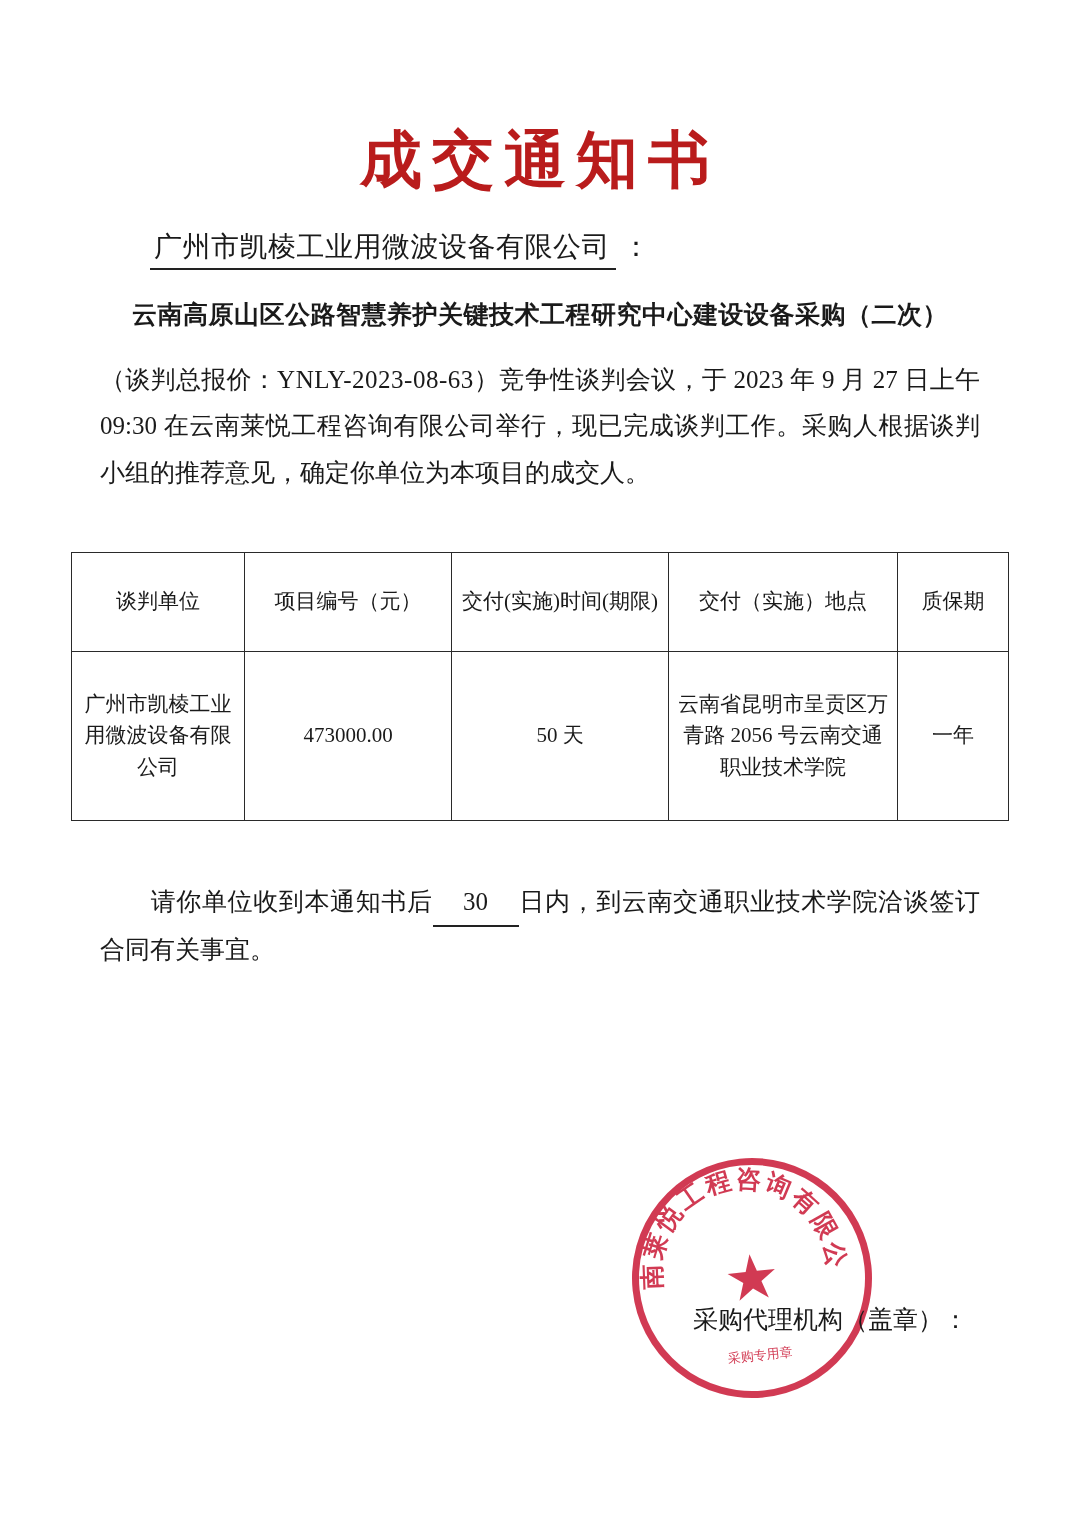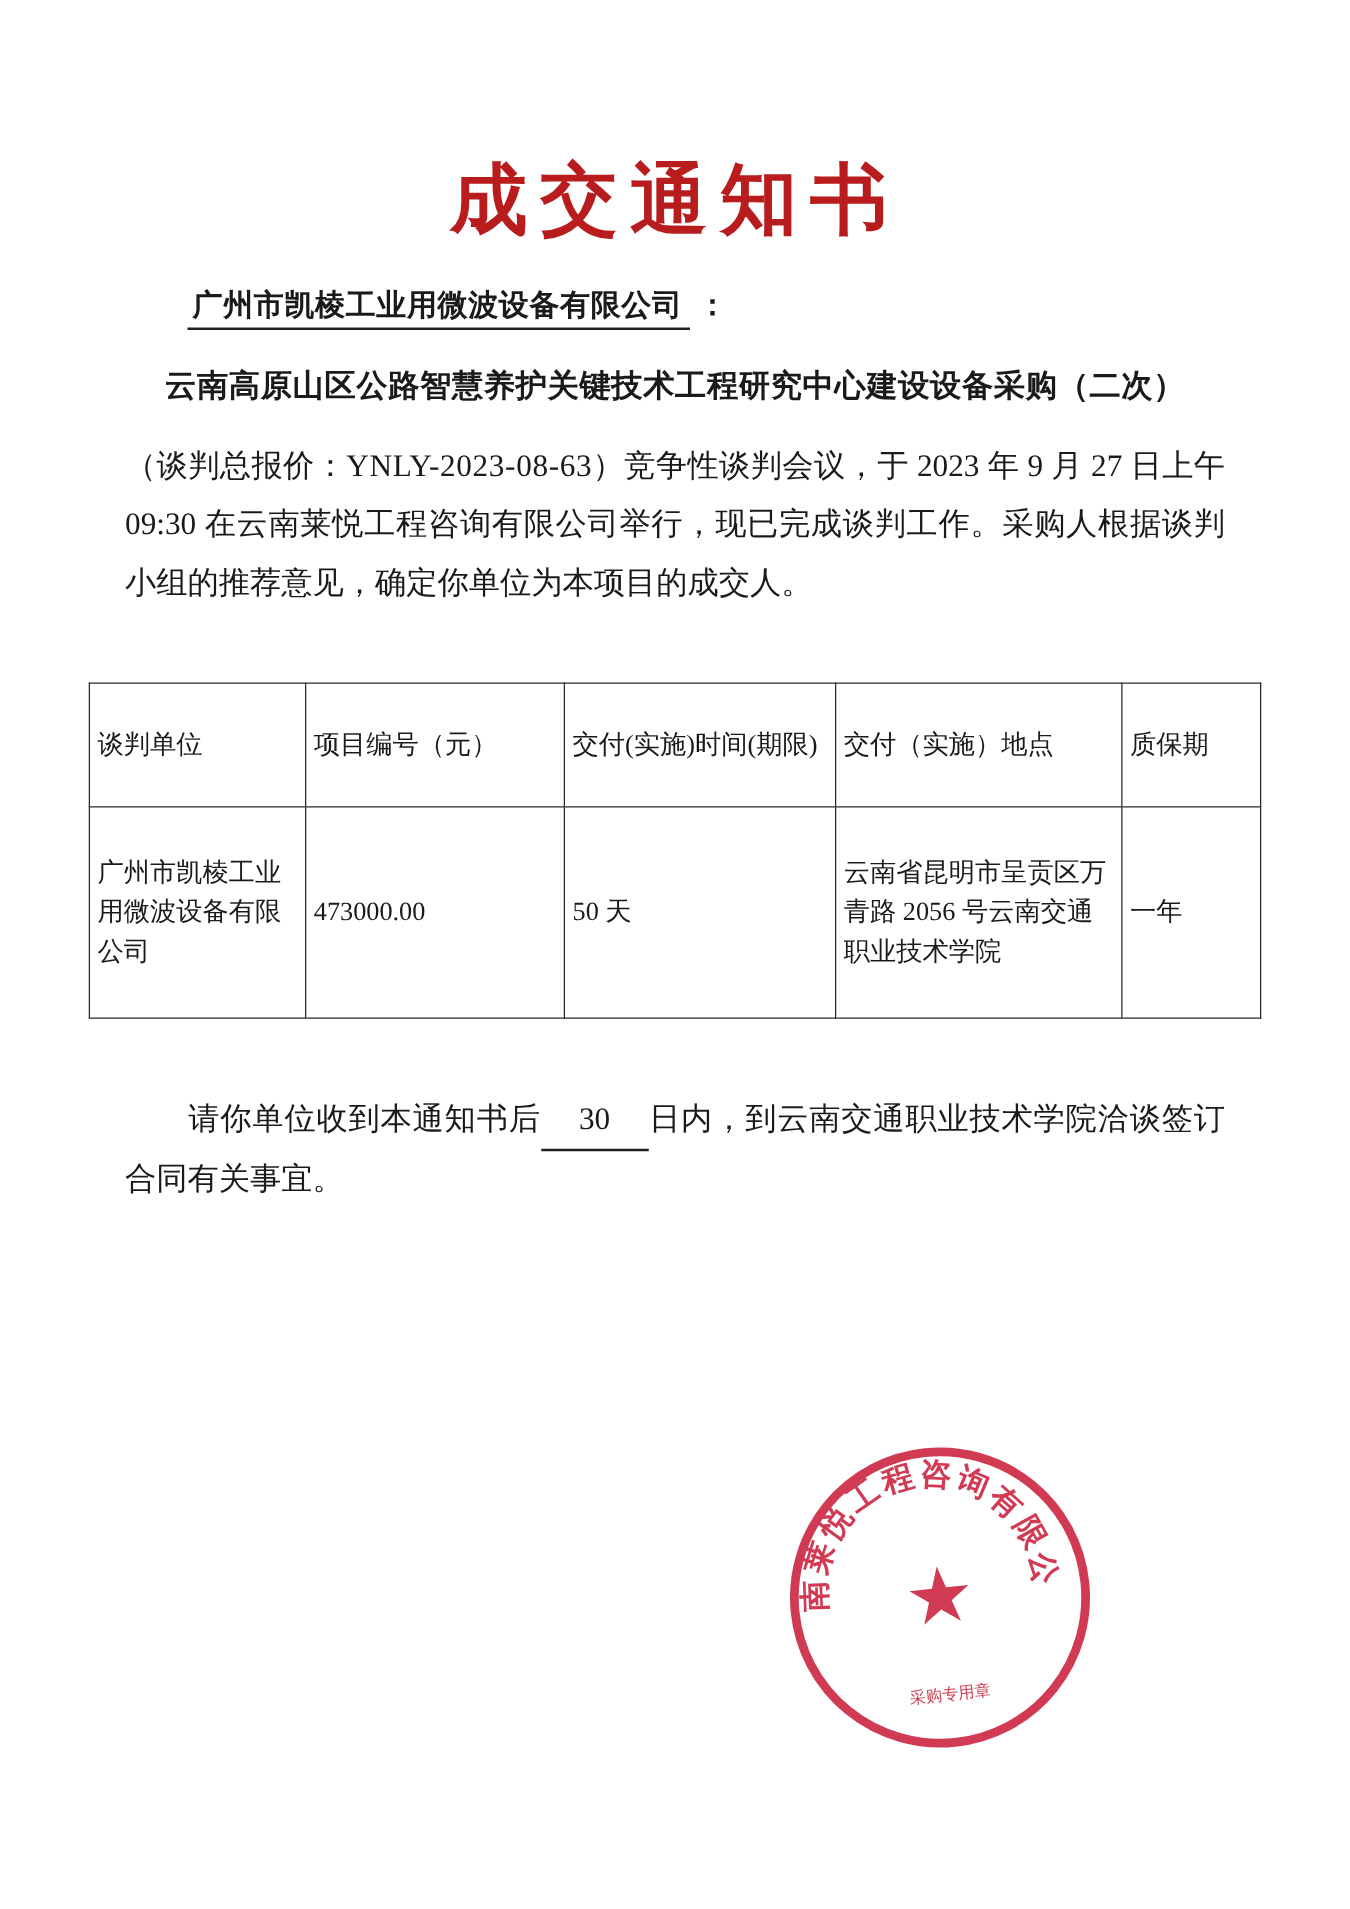--- a/index.html
+++ b/index.html
@@ -27,22 +27,22 @@
     font-size: 62px;
     font-weight: bold;
     letter-spacing: 10px;
     margin-top: 118px;
     margin-bottom: 26px;
     color: #b91c1c;
     font-family: "Liberation Serif", "DejaVu Serif", serif;
   }
   .addressee {
     margin: 0 0 0 150px;
-    font-size: 24px;
-    font-weight: bold;
+    font-size: 28px;
+    font-weight: normal;
     letter-spacing: 0.5px;
   }
   .addressee .name {
     border-bottom: 2px solid #222;
     padding: 0 6px 2px 4px;
     display: inline-block;
   }
   .addressee .colon {
     display: inline-block;
     padding-left: 6px;
@@ -66,20 +66,21 @@
     letter-spacing: 0.5px;
   }
   table.result-table {
     margin: 56px auto 0 auto;
     border-collapse: collapse;
     width: 872px;
     table-layout: fixed;
   }
   table.result-table td, table.result-table th {
     border: 1.6px solid #2a2a2a;
+    text-align: center;
     vertical-align: middle;
     font-size: 21px;
     font-weight: normal;
     padding: 10px 6px;
     line-height: 1.5;
   }
   table.result-table thead td {
     height: 78px;
   }
   table.result-table tbody td {
@@ -214,15 +215,16 @@
         <text>
           <textPath href="#sealArc" startOffset="50%" text-anchor="middle">云南莱悦工程咨询有限公司</textPath>
         </text>
       </svg>
       <div class="seal-star">★</div>
       <div class="seal-sub">采购专用章</div>
     </div>
   </div>
 
   <div class="signature-block">
+    <div class="line">采购代理机构（盖章）：</div>
   </div>
 
 </div>
 
 </body></html>

